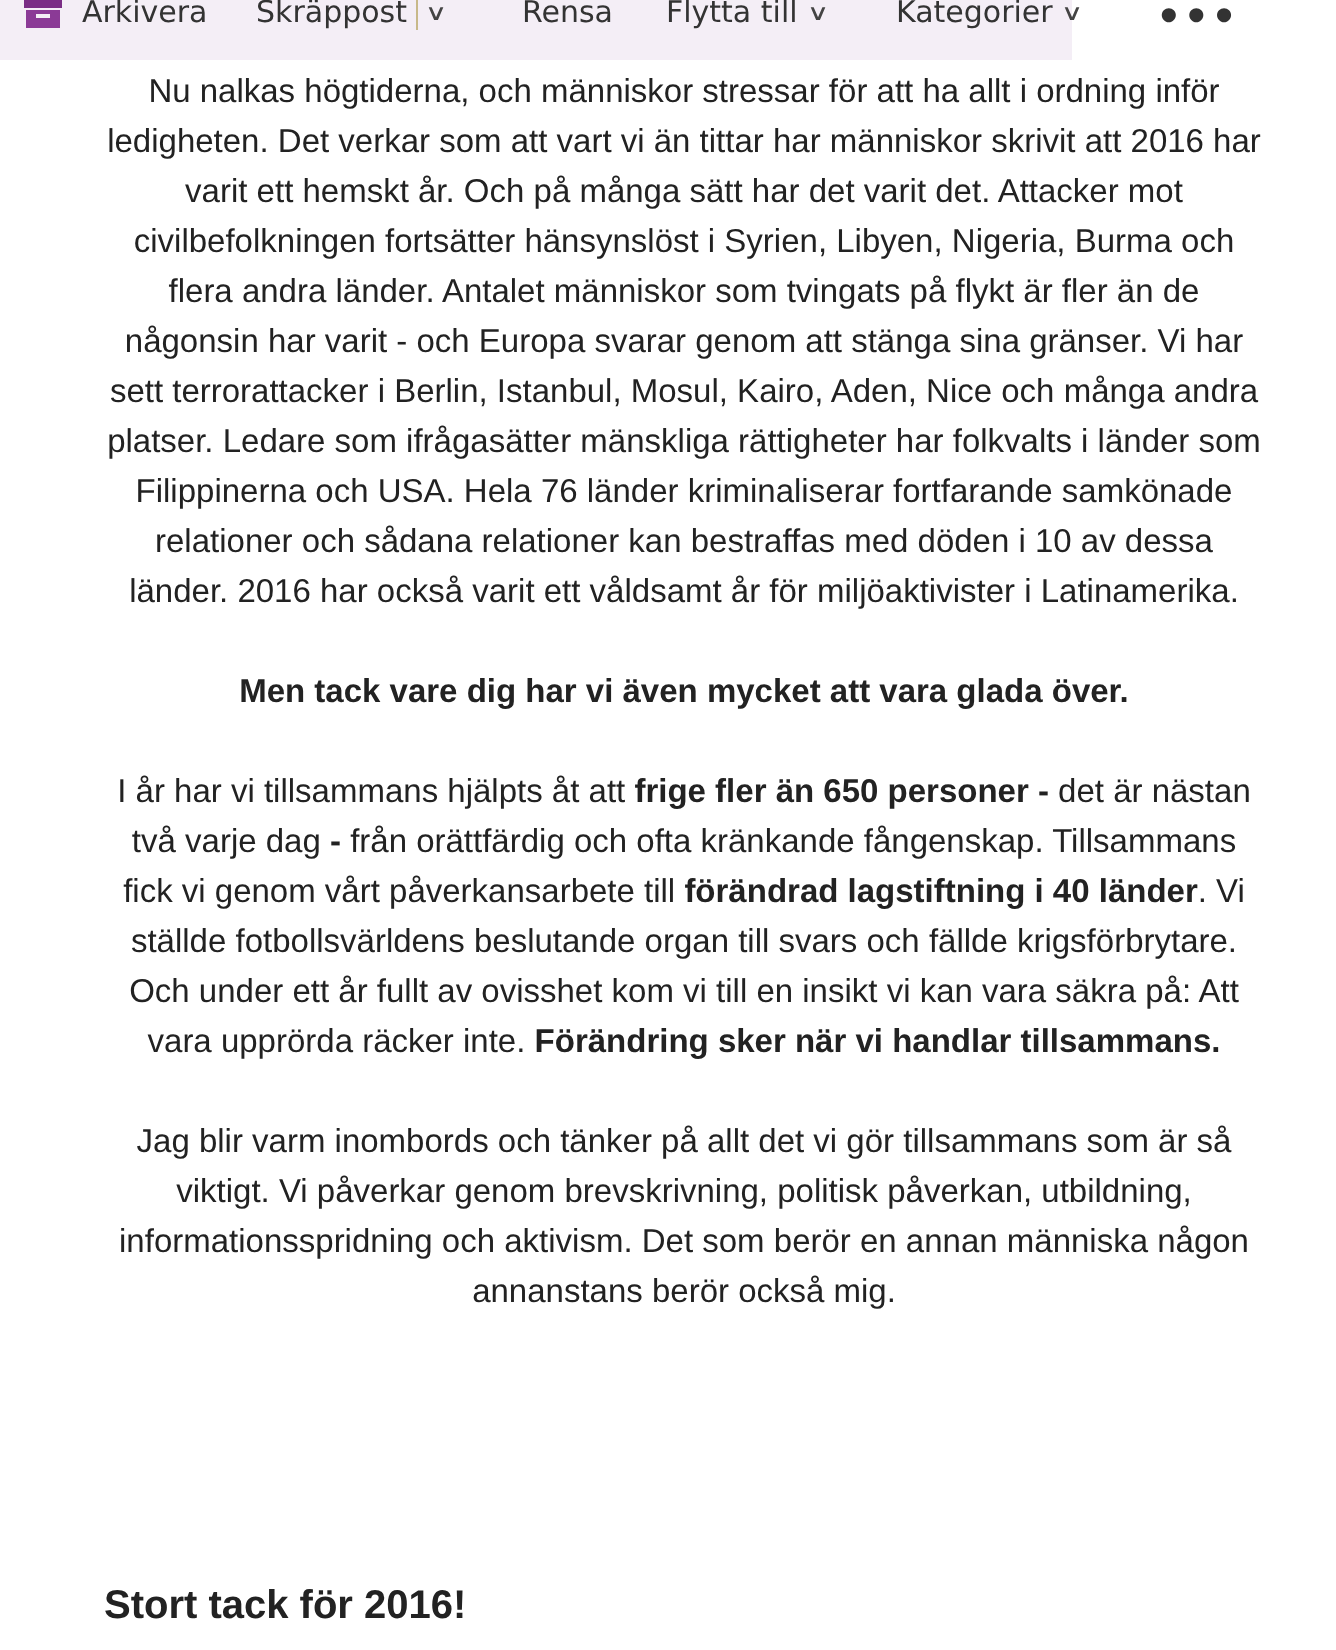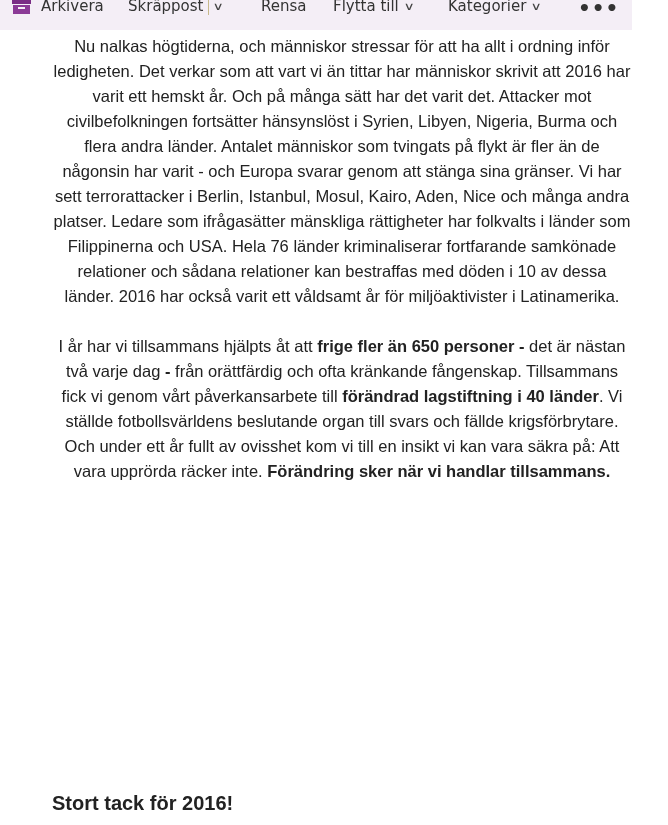--- a/index.html
+++ b/index.html
@@ -3,21 +3,21 @@
 <meta charset="utf-8">
 <style>
   html, body { margin: 0; padding: 0; }
   body {
     width: 668px; height: 825px; overflow: hidden;
     background: #ffffff;
     font-family: "Liberation Sans", sans-serif;
     color: #222222;
   }
   .toolbar {
-    position: absolute; left: 0; top: 0; width: 632px; height: 30px;
+    position: absolute; left: 0; top: 0; width: 536px; height: 30px;
     background: #f4eef6;
     display: flex; align-items: flex-start;
     font-family: "DejaVu Sans", sans-serif;
     font-size: 15px; color: #333;
   }
   .tb-item { position: absolute; top: -3px; display: flex; align-items: center; white-space: nowrap; cursor: pointer; }
   .archive-icon { width: 19px; height: 14px; position: relative; margin-right: 10px; margin-top: 2px; }
   .archive-icon .lid { position: absolute; left: 0; top: 0; width: 19px; height: 4px; background: #7a2d85; }
   .archive-icon .box { position: absolute; left: 1px; top: 5px; width: 17px; height: 9px; background: #8b3a96; }
   .archive-icon .slot { position: absolute; left: 6px; top: 7px; width: 7px; height: 2px; background: #f4eef6; }
@@ -62,15 +62,17 @@
     <span>Kategorier</span>
     <span class="chev">∨</span>
   </div>
   <div class="tb-item" style="left:578px; top:-4px;">
     <span class="dots">•••</span>
   </div>
 </div>
 
 <div class="content">
   <p>Nu nalkas högtiderna, och människor stressar för att ha allt i ordning inför ledigheten. Det verkar som att vart vi än tittar har människor skrivit att 2016 har varit ett hemskt år. Och på många sätt har det varit det. Attacker mot civilbefolkningen fortsätter hänsynslöst i Syrien, Libyen, Nigeria, Burma och flera andra länder. Antalet människor som tvingats på flykt är fler än de någonsin har varit - och Europa svarar genom att stänga sina gränser. Vi har sett terrorattacker i Berlin, Istanbul, Mosul, Kairo, Aden, Nice och många andra platser. Ledare som ifrågasätter mänskliga rättigheter har folkvalts i länder som Filippinerna och USA. Hela 76 länder kriminaliserar fortfarande samkönade relationer och sådana relationer kan bestraffas med döden i 10 av dessa länder. 2016 har också varit ett våldsamt år för miljöaktivister i Latinamerika.</p>
+  <p><b>Men tack vare dig har vi även mycket att vara glada över.</b></p>
   <p><span>I år har vi tillsammans hjälpts åt att </span><b>frige fler än 650 personer -</b><span> det är nästan två varje dag </span><b>-</b><span> från orättfärdig och ofta kränkande fångenskap. Tillsammans fick vi genom vårt påverkansarbete till </span><b>förändrad lagstiftning i 40 länder</b><span>. Vi ställde fotbollsvärldens beslutande organ till svars och fällde krigsförbrytare. Och under ett år fullt av ovisshet kom vi till en insikt vi kan vara säkra på: Att vara upprörda räcker inte. </span><b>Förändring sker när vi handlar tillsammans.</b></p>
+  <p>Jag blir varm inombords och tänker på allt det vi gör tillsammans som är så viktigt. Vi påverkar genom brevskrivning, politisk påverkan, utbildning, informationsspridning och aktivism. Det som berör en annan människa någon annanstans berör också mig.</p>
 </div>
 <h2 id="closing">Stort tack för 2016!</h2>
 
 </body></html>

